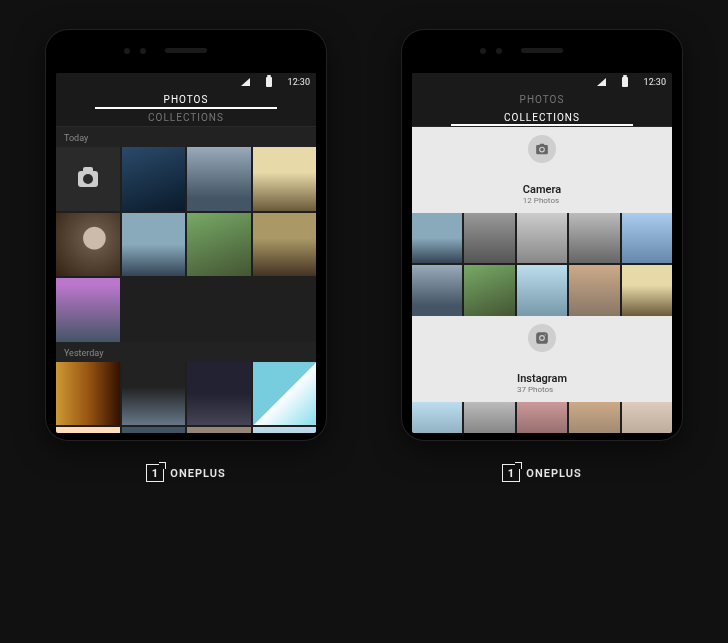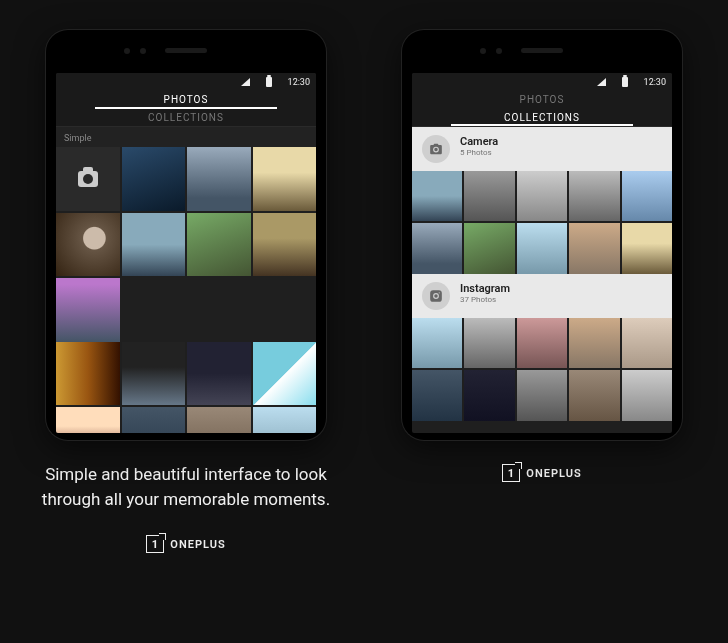--- a/index.html
+++ b/index.html
@@ -169,23 +169,24 @@
   .p20{ background: linear-gradient(180deg,#ace,#68a); }
   .p21{ background: linear-gradient(180deg,#ca8,#876); }
   .p22{ background: linear-gradient(180deg,#c99,#755); }
   .p23{ background: linear-gradient(180deg,#223,#112); }
   .p24{ background: linear-gradient(180deg,#dcb,#a98); }
 
   .album-head {
     background: #e9e9e9;
     color: #222;
     display: flex;
-    align-items: flex-start;
-    gap: 10px;
+    align-items: center;
+    gap: 20px;
     padding: 8px 10px;
+    flex-direction: column;
   }
   .album-icon {
     width: 28px; height: 28px; border-radius: 50%;
     background: #cfcfcf;
     display: flex; align-items: center; justify-content: center;
   }
   .album-icon svg { width: 14px; height: 14px; fill: #666; }
   .album-title { font-size: 11px; font-weight: 600; color: #222; }
   .album-sub { font-size: 8px; color: #777; }
 
@@ -250,49 +251,49 @@
         <div class="tabs">
           <div class="tab active">
             <span>PHOTOS</span>
           </div>
           <div class="tab">
             <span>COLLECTIONS</span>
           </div>
         </div>
 
         <div class="content">
-          <div class="section-label">Simple</div>
+          <div class="section-label">Today</div>
           <div class="grid">
             <div class="thumb cam">
               <span class="cam-icon"></span>
             </div>
             <div class="thumb p1"></div>
             <div class="thumb p2"></div>
             <div class="thumb p3"></div>
             <div class="thumb p4"></div>
             <div class="thumb p5"></div>
             <div class="thumb p6"></div>
             <div class="thumb p7"></div>
             <div class="thumb p8"></div>
           </div>
+          <div class="section-label">Yesterday</div>
           <div class="grid">
             <div class="thumb p9"></div>
             <div class="thumb p10"></div>
             <div class="thumb p11"></div>
             <div class="thumb p12"></div>
             <div class="thumb p13"></div>
             <div class="thumb p14"></div>
             <div class="thumb p15"></div>
             <div class="thumb p16"></div>
           </div>
         </div>
 
       </div>
     </div>
-    <div class="caption">Simple and beautiful interface to look through all your memorable moments.</div>
     <div class="brand">
       <span class="brand-logo">1</span>
       <span>ONEPLUS</span>
     </div>
   </div>
 
   <div class="col">
     <div class="phone">
       <div class="speaker"></div>
       <div class="sensors">
@@ -319,21 +320,21 @@
         <div class="content">
 
           <div class="album-head">
             <div class="album-icon">
               <svg viewBox="0 0 24 24">
                   <path d="M9 3l-1.5 2H4a2 2 0 0 0-2 2v12a2 2 0 0 0 2 2h16a2 2 0 0 0 2-2V7a2 2 0 0 0-2-2h-3.5L15 3H9zm3 5a5 5 0 1 1 0 10 5 5 0 0 1 0-10zm0 2a3 3 0 1 0 0 6 3 3 0 0 0 0-6z"></path>
                 </svg>
             </div>
             <div>
               <div class="album-title">Camera</div>
-              <div class="album-sub">5 Photos</div>
+              <div class="album-sub">12 Photos</div>
             </div>
           </div>
           <div class="strip">
             <div class="thumb p5"></div>
             <div class="thumb p17"></div>
             <div class="thumb p18"></div>
             <div class="thumb p19"></div>
             <div class="thumb p20"></div>
             <div class="thumb p2"></div>
             <div class="thumb p6"></div>

